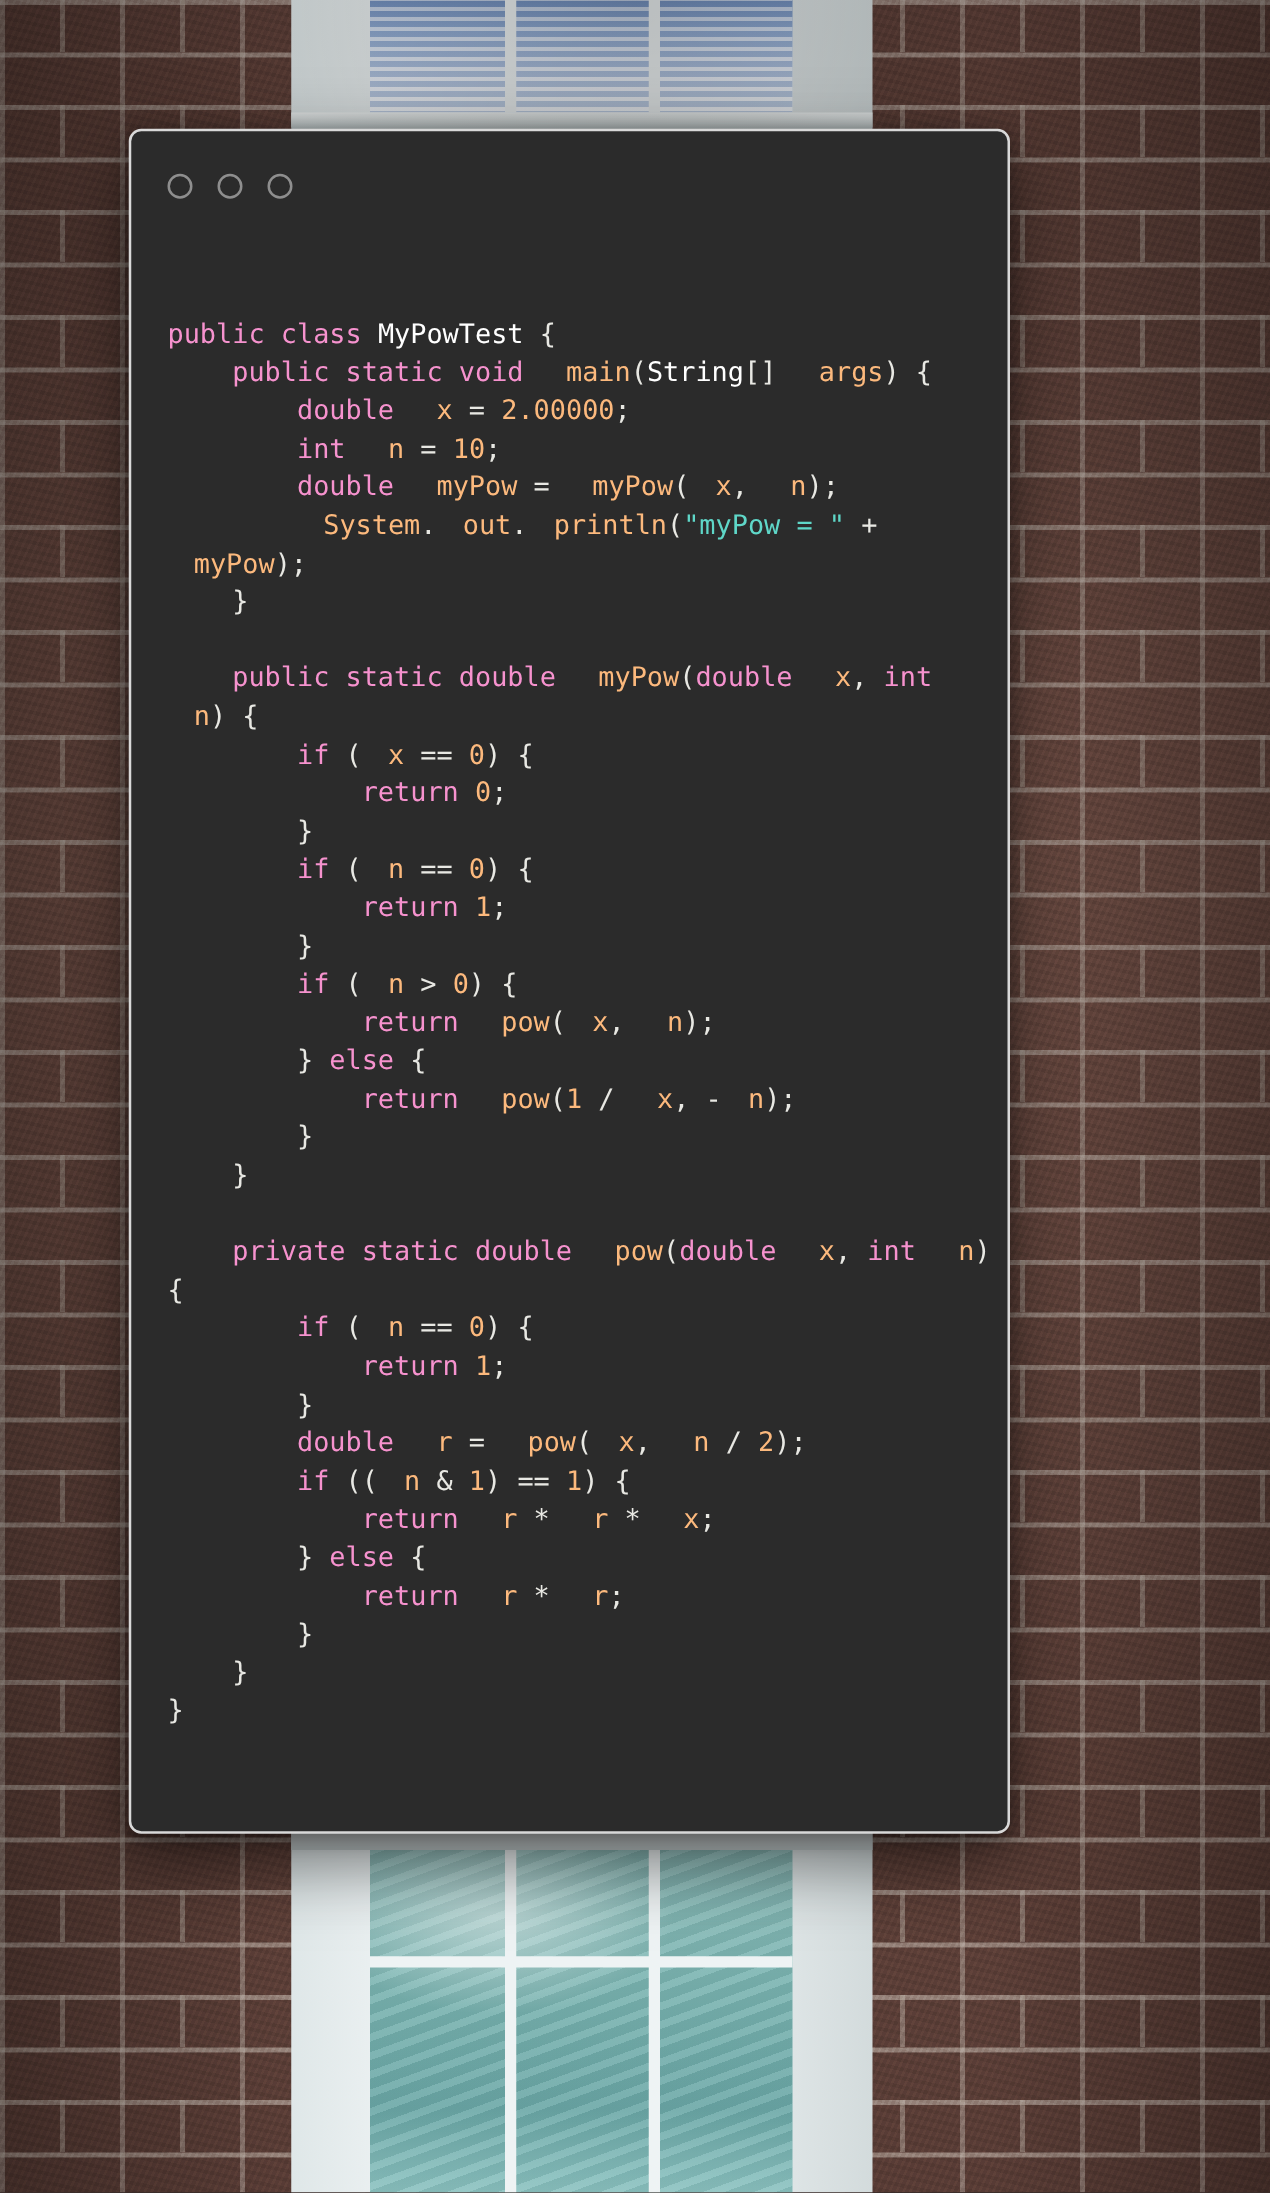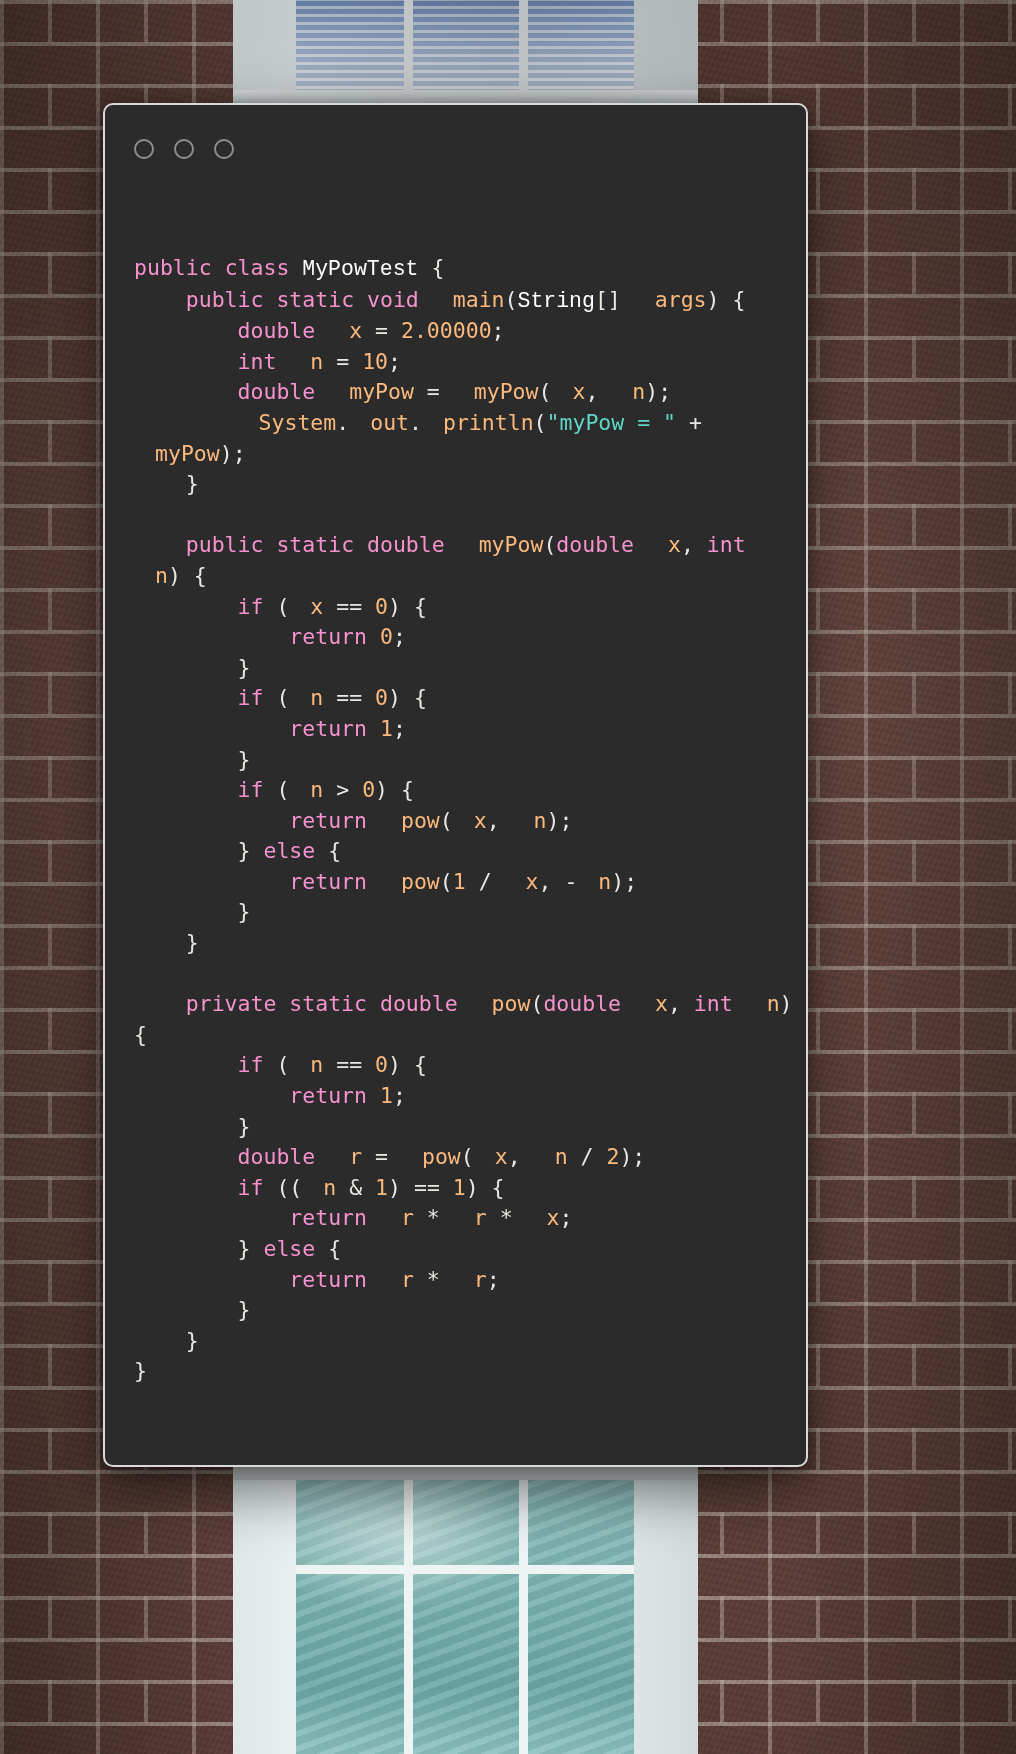--- a/index.html
+++ b/index.html
@@ -121,21 +121,21 @@
     letter-spacing:0px;
   }
   .line { padding:0 8px 0 29px; min-height:30.6px; white-space:pre-wrap; word-break:break-word; }
 
   
   .k   { color:#f692ce; }  
   .id  { color:#fcb97d;padding-left:21px; }  
   .num { color:#fcb97d; }
   .str { color:#5fd7c8; }  
   .pl  { color:#e8e8e3; }  
-  .cls { color:#ffffff;font-family:Liberation Mono, monospace; }  
+  .cls { color:#ffffff; }  
 </style>
 </head>
 <body>
 
 <div id="bg">
   <div class="brickwall"></div>
   <div class="brick-offset"></div>
   <div class="brick-noise"></div>
 
   <div class="hw-frame" style="left:233px; top:-10px; width:465px; height:112px;"></div>

